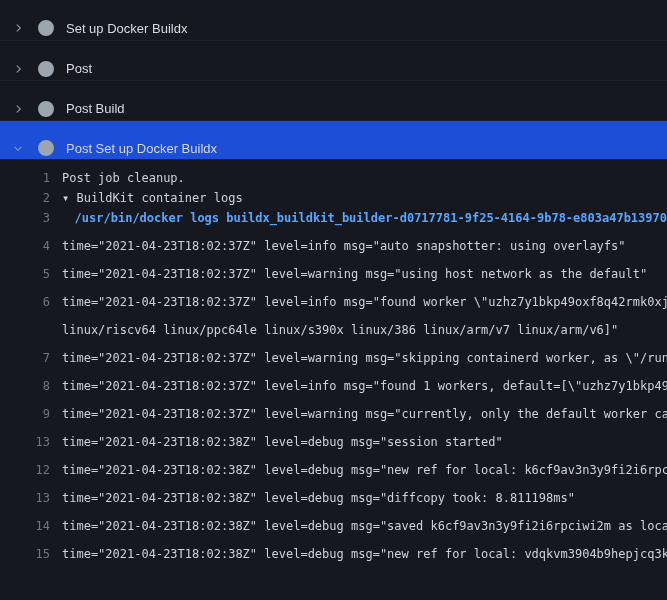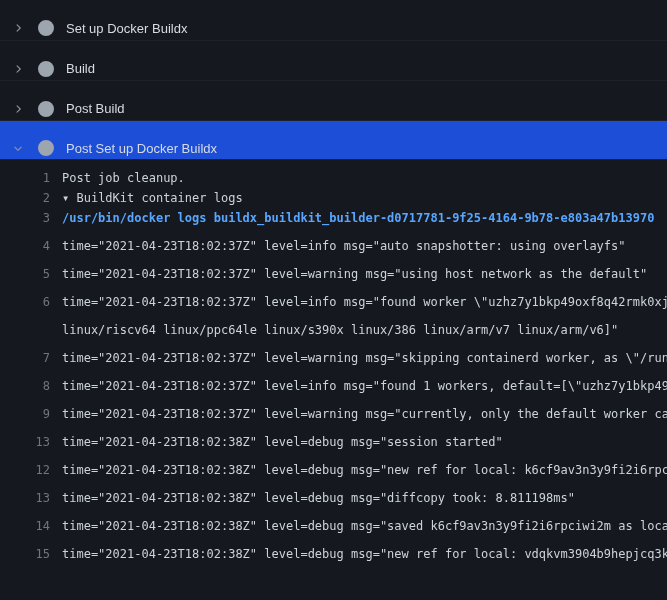--- a/index.html
+++ b/index.html
@@ -48,21 +48,21 @@
     white-space: pre;
     cursor: pointer;
   }
   .log-text {
     flex: 1 1 auto;
     padding-left: 12px;
     color: #ccd3da;
     white-space: pre;
     overflow: hidden;
   }
-  .log-row.command .log-text { color: #58a6ff; font-weight: bold; }
+  .log-row.command .log-text { color: #58a6ff; font-weight: bold; text-align: right; }
   .log-row.group .log-text { cursor: pointer; }
   .group-arrow { color: #ccd3da; }
 </style>
 </head>
 <body>
 
 <div class="steps">
 
   <div class="step-header">
     <span class="chev">
@@ -82,21 +82,21 @@
     <span class="chev">
       <svg width="12" height="12" viewBox="0 0 16 16" fill="#8b949e">
           <path d="M6.22 3.22a.75.75 0 011.06 0l4.25 4.25a.75.75 0 010 1.06l-4.25 4.25a.75.75 0 01-1.06-1.06L9.94 8 6.22 4.28a.75.75 0 010-1.06z"></path>
         </svg>
     </span>
     <span class="check">
       <svg width="16" height="16" viewBox="0 0 16 16" fill="#9da5ae">
           <path d="M8 16A8 8 0 108 0a8 8 0 000 16zm3.78-9.72a.75.75 0 00-1.06-1.06L6.75 9.19 5.28 7.72a.75.75 0 00-1.06 1.06l2 2a.75.75 0 001.06 0l4.5-4.5z"></path>
         </svg>
     </span>
-    <span class="step-title">Build</span>
+    <span class="step-title">Post</span>
   </div>
 
   <div class="step-header">
     <span class="chev">
       <svg width="12" height="12" viewBox="0 0 16 16" fill="#8b949e">
           <path d="M6.22 3.22a.75.75 0 011.06 0l4.25 4.25a.75.75 0 010 1.06l-4.25 4.25a.75.75 0 01-1.06-1.06L9.94 8 6.22 4.28a.75.75 0 010-1.06z"></path>
         </svg>
     </span>
     <span class="check">
       <svg width="16" height="16" viewBox="0 0 16 16" fill="#9da5ae">

